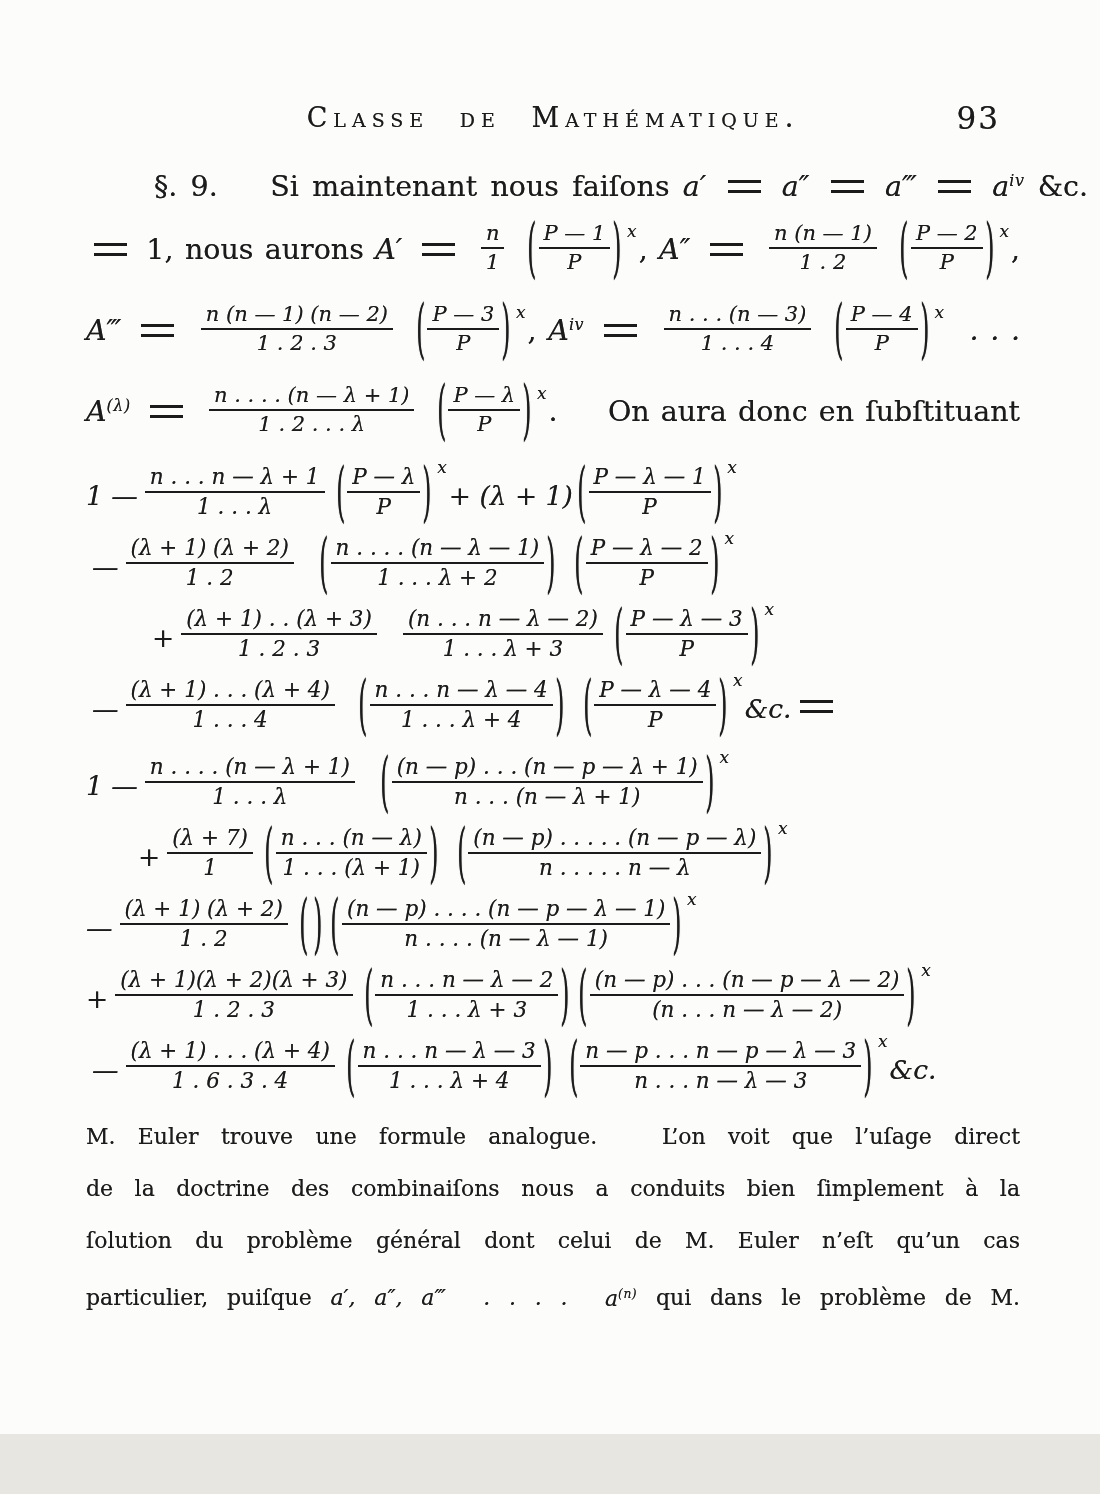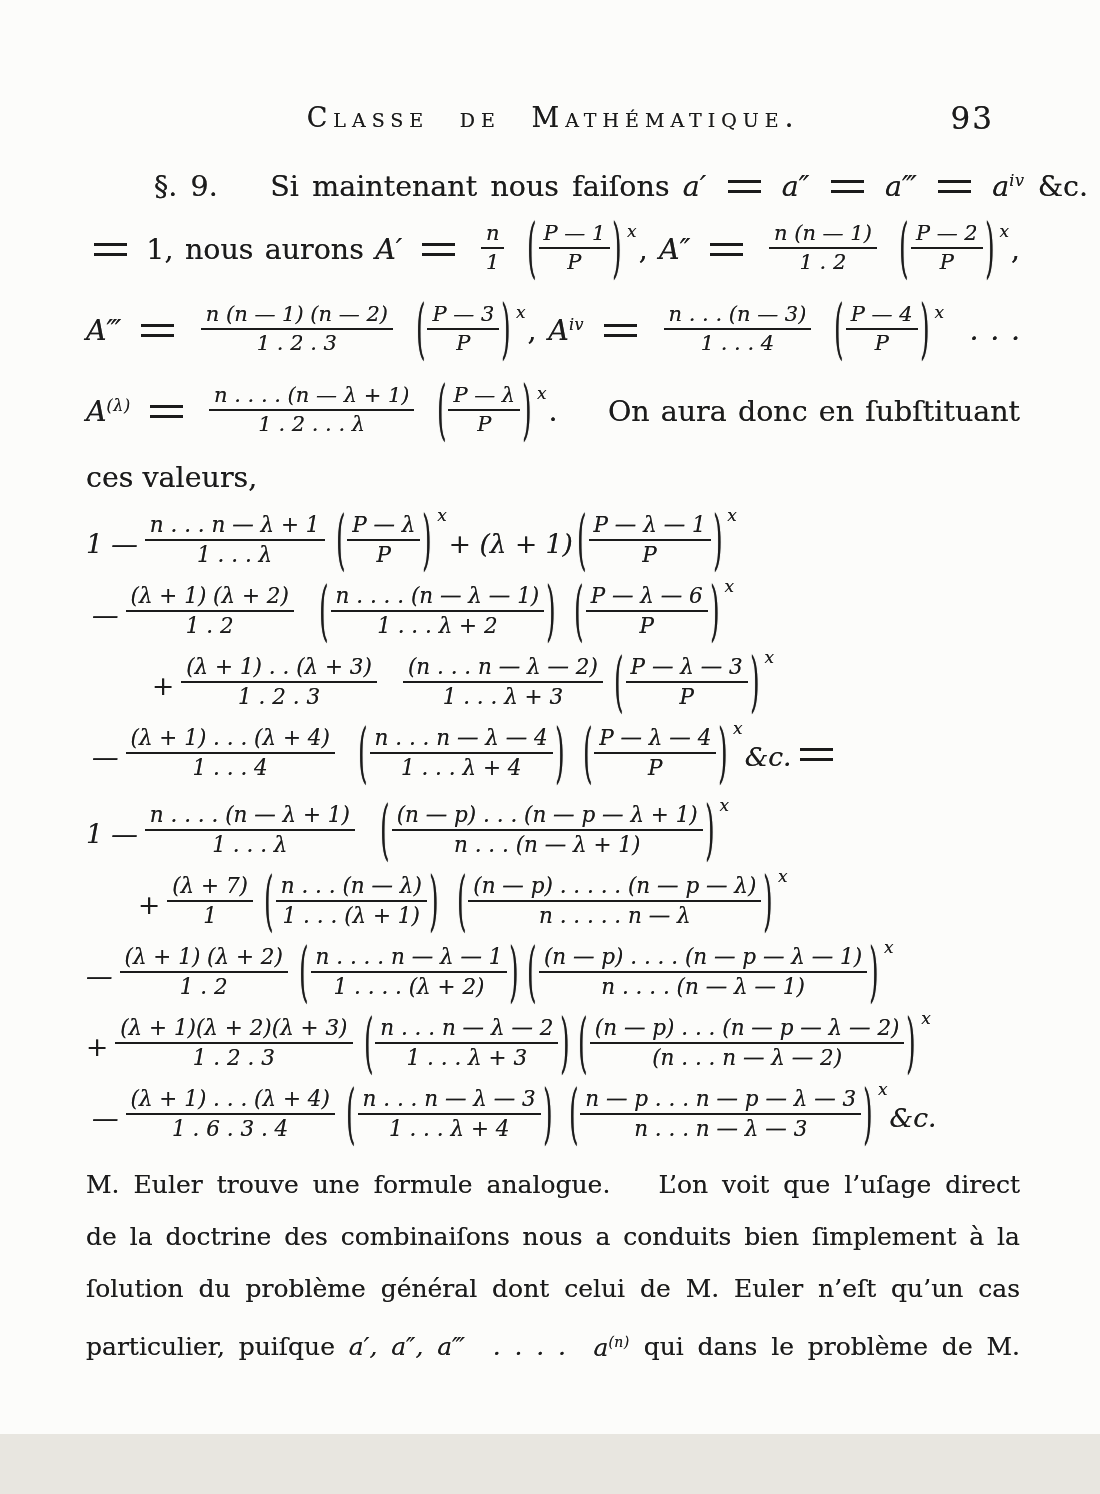--- a/index.html
+++ b/index.html
@@ -16,30 +16,30 @@
     overflow:hidden;
   }
   .header{position:relative;text-align:center;height:48px;}
   .running-title{
     font-variant:small-caps;
     font-size:27px;
     letter-spacing:6px;
     word-spacing:16px;
   }
   .page-number{
-    position:absolute;right:26px;top:-2px;
+    position:absolute;right:20px;top:-2px;
     font-size:31px;letter-spacing:2px;
   }
   .block{margin-top:6px;}
   .line{width:100%;}
   .line.just{text-align:justify;text-align-last:justify;}
   .flow{font-size:28.5px;line-height:34px;padding:11px 0;}
   .flow.textonly{padding:7px 0;}
   .disp{font-size:26.5px;min-height:71px;display:flex;align-items:center;}
-  .prose{font-size:25px;line-height:52.2px;min-height:52.2px;}
+  .prose{font-size:22px;line-height:52.2px;min-height:52.2px;}
   .rm{white-space:pre-wrap;}
   .mi{font-style:italic;white-space:pre-wrap;}
   .msup{font-size:.56em;font-style:italic;vertical-align:super;letter-spacing:.5px;}
   .oldeq{
     display:inline-block;width:33px;height:13px;box-sizing:border-box;
     border-top:3.6px solid #1b1b1b;border-bottom:3.6px solid #1b1b1b;
     vertical-align:middle;margin:0 8px 4px 8px;
   }
   .frac{
     display:inline-flex;flex-direction:column;align-items:center;
@@ -122,21 +122,20 @@
           <span class="den">1 . 2 . . . λ</span>
         </span> <span class="pfw">
           <span class="bigp">(</span>
           <span class="frac">
             <span class="num">P — λ</span>
             <span class="den">P</span>
           </span>
           <span class="bigp">)</span>
           <sup class="px">x</sup>
         </span><span class="rm">.</span> <span class="sp" style="width: 28px;"></span> <span class="rm">On aura donc en ſubſtituant</span></div>
-      <div class="line flow textonly"><span class="rm">ces valeurs,</span></div>
     </div>
 
   <div class="block">
       <div class="line disp">
         <span class="mi">1 —</span> 
         <span class="frac">
           <span class="num">n . . . n — λ + 1</span>
           <span class="den">1 . . . λ</span>
         </span> 
         <span class="pfw">
@@ -171,21 +170,21 @@
           <span class="frac">
             <span class="num">n . . . . (n — λ — 1)</span>
             <span class="den">1 . . . λ + 2</span>
           </span>
           <span class="bigp">)</span>
         </span> 
         <span class="sp" style="width: 10px;"></span> 
         <span class="pfw">
           <span class="bigp">(</span>
           <span class="frac">
-            <span class="num">P — λ — 6</span>
+            <span class="num">P — λ — 2</span>
             <span class="den">P</span>
           </span>
           <span class="bigp">)</span>
           <sup class="px">x</sup>
         </span>
       </div>
       <div class="line disp" style="padding-left: 66px;">
         <span class="mi">+</span> 
         <span class="frac">
           <span class="num">(λ + 1) . . (λ + 3)</span>
@@ -280,24 +279,20 @@
         </span>
       </div>
       <div class="line disp">
         <span class="mi">—</span> 
         <span class="frac">
           <span class="num">(λ + 1) (λ + 2)</span>
           <span class="den">1 . 2</span>
         </span> 
         <span class="pfw">
           <span class="bigp">(</span>
-          <span class="frac">
-            <span class="num">n . . . . n — λ — 1</span>
-            <span class="den">1 . . . . (λ + 2)</span>
-          </span>
           <span class="bigp">)</span>
         </span> 
         <span class="pfw">
           <span class="bigp">(</span>
           <span class="frac">
             <span class="num">(n — p) . . . . (n — p — λ — 1)</span>
             <span class="den">n . . . . (n — λ — 1)</span>
           </span>
           <span class="bigp">)</span>
           <sup class="px">x</sup>

